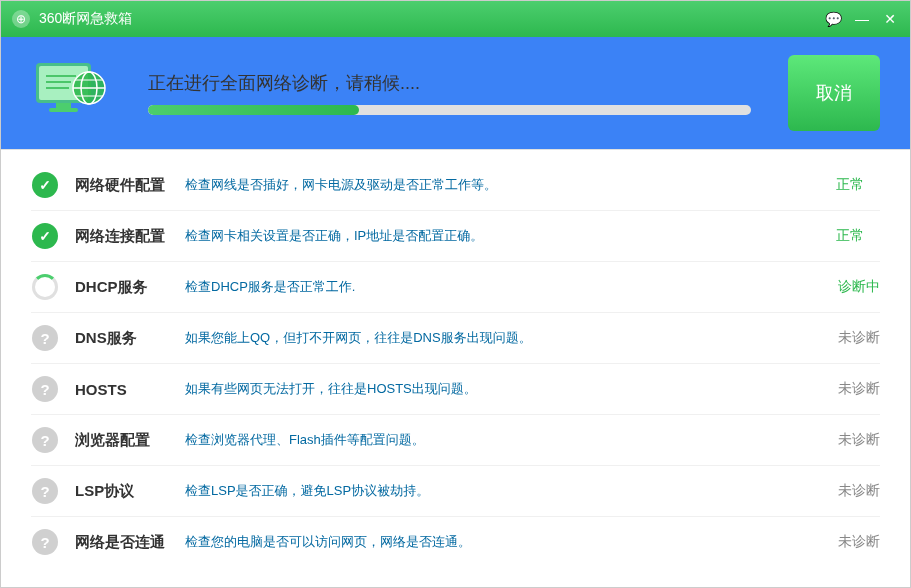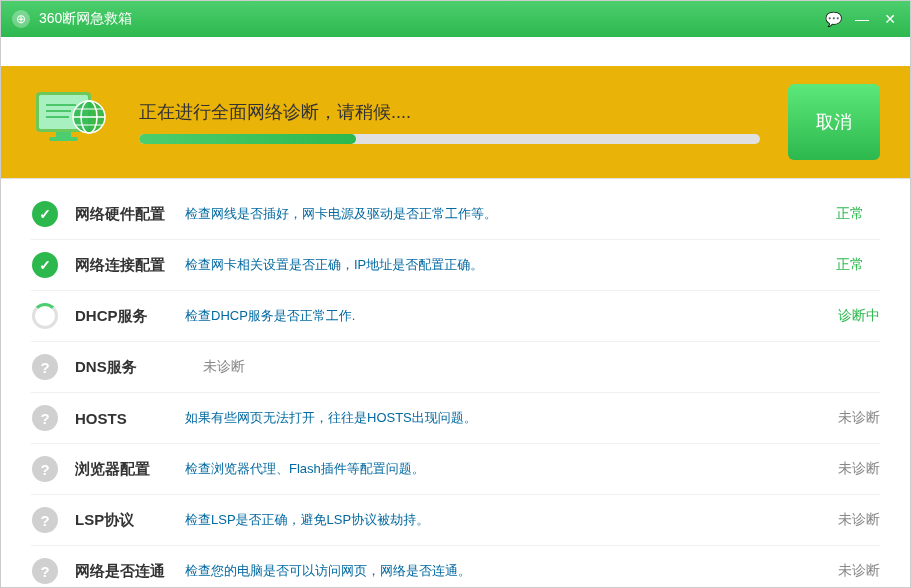--- a/index.html
+++ b/index.html
@@ -49,28 +49,27 @@
       cursor: pointer;
       width: 20px;
       height: 20px;
       display: flex;
       align-items: center;
       justify-content: center;
     }
 
     
     .header-area {
-      background: #eab308;
+      background: #3b82f6;
       padding: 18px 30px;
       display: flex;
       align-items: center;
-      gap: 28px;
+      gap: 37px;
       border-bottom: 1px solid #e0e0e0;
       flex-shrink: 0;
-      margin-top: 29px;
     }
     .header-icon-area {
       width: 80px;
       height: 70px;
       flex-shrink: 0;
       position: relative;
     }
     .monitor-svg {
       width: 80px;
       height: 70px;
@@ -271,20 +270,21 @@
         </div>
         <div class="diag-name">DHCP服务</div>
         <div class="diag-desc">检查DHCP服务是否正常工作.</div>
         <div class="diag-status status-diagnosing">诊断中</div>
       </div>
       <div class="diag-row">
         <div class="status-icon">
           <div class="icon-question">?</div>
         </div>
         <div class="diag-name">DNS服务</div>
+        <div class="diag-desc">如果您能上QQ，但打不开网页，往往是DNS服务出现问题。</div>
         <div class="diag-status status-undiagnosed">未诊断</div>
       </div>
       <div class="diag-row">
         <div class="status-icon">
           <div class="icon-question">?</div>
         </div>
         <div class="diag-name">HOSTS</div>
         <div class="diag-desc">如果有些网页无法打开，往往是HOSTS出现问题。</div>
         <div class="diag-status status-undiagnosed">未诊断</div>
       </div>

